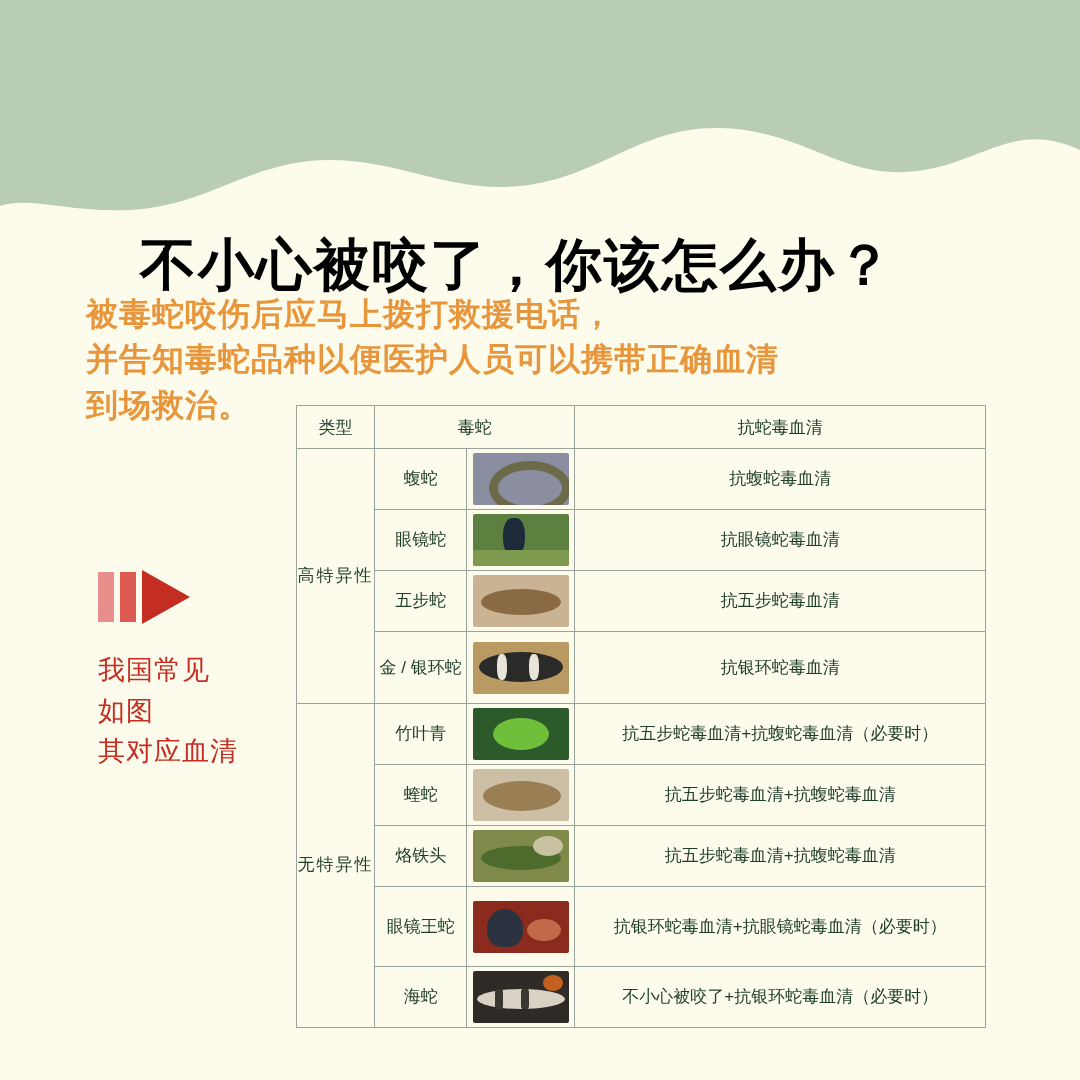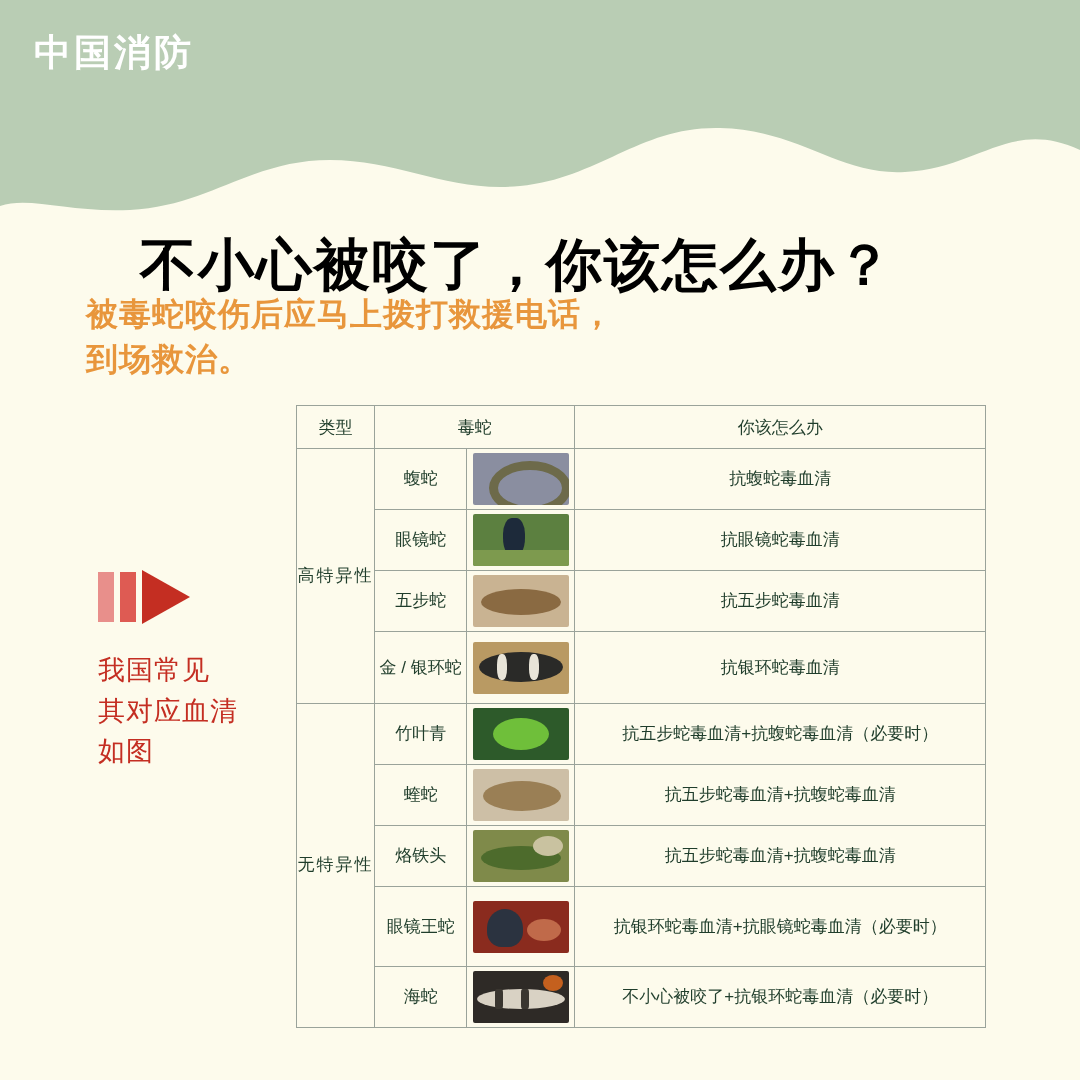--- a/index.html
+++ b/index.html
@@ -166,55 +166,55 @@
 <body>
 
 <div class="poster">
 
   <div class="top-band">
     <svg width="1080" height="230" viewBox="0 0 1080 230" xmlns="http://www.w3.org/2000/svg">
       <path d="M0,0 H1080 V150 C1010,118 980,168 905,172 C840,176 800,130 720,128 C640,126 600,178 520,186 C450,193 400,160 330,160 C250,160 210,206 130,210 C70,213 30,196 0,206 Z" fill="#b9cdb4"></path>
     </svg>
   </div>
 
-  <div class="brand">中国消防</div>
 
   <div class="headline">不小心被咬了，你该怎么办？</div>
 
   <div class="subhead">
     <div>被毒蛇咬伤后应马上拨打救援电话，</div>
+    <div>并告知毒蛇品种以便医护人员可以携带正确血清</div>
     <div>到场救治。</div>
   </div>
 
   <div class="callout">
     <div class="flag">
       <div class="bar1"></div>
       <div class="bar2"></div>
       <div class="tri"></div>
     </div>
     <div class="callout-text">
       <div>我国常见</div>
+      <div>如图</div>
       <div>其对应血清</div>
-      <div>如图</div>
     </div>
   </div>
 
   <div class="table-wrap">
     <table class="snake-table">
       <colgroup>
         <col class="col-type">
           <col class="col-name">
           <col class="col-img">
           <col class="col-serum">
       </colgroup>
       <tbody>
           <tr class="th-row">
         <th>类型</th>
         <th colspan="2">毒蛇</th>
-        <th>你该怎么办</th>
+        <th>抗蛇毒血清</th>
       </tr>
 
       <tr class="row-h">
         <td class="type-cell" rowspan="4">高特异性</td>
         <td class="name-cell">蝮蛇</td>
         <td>
           <div class="thumb" style="background:#8a8ea0;">
             <div class="shape" style="left:16px;top:8px;width:64px;height:36px;border:9px solid #6d6a4a;border-radius:50%;"></div>
           </div>
         </td>

